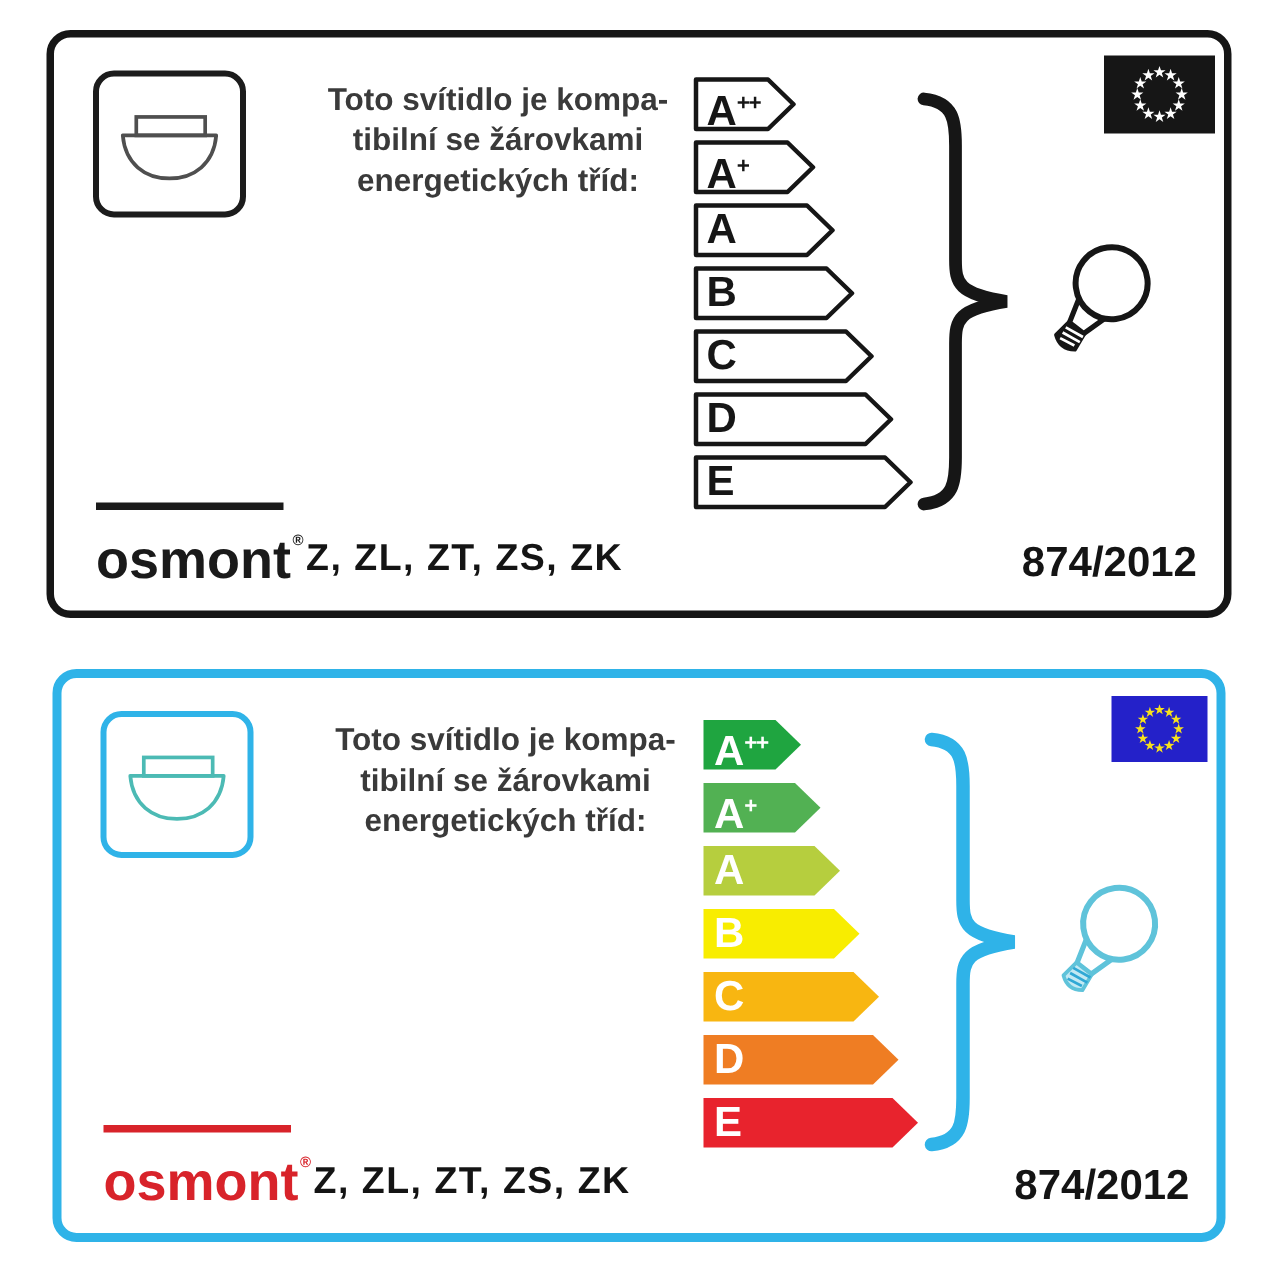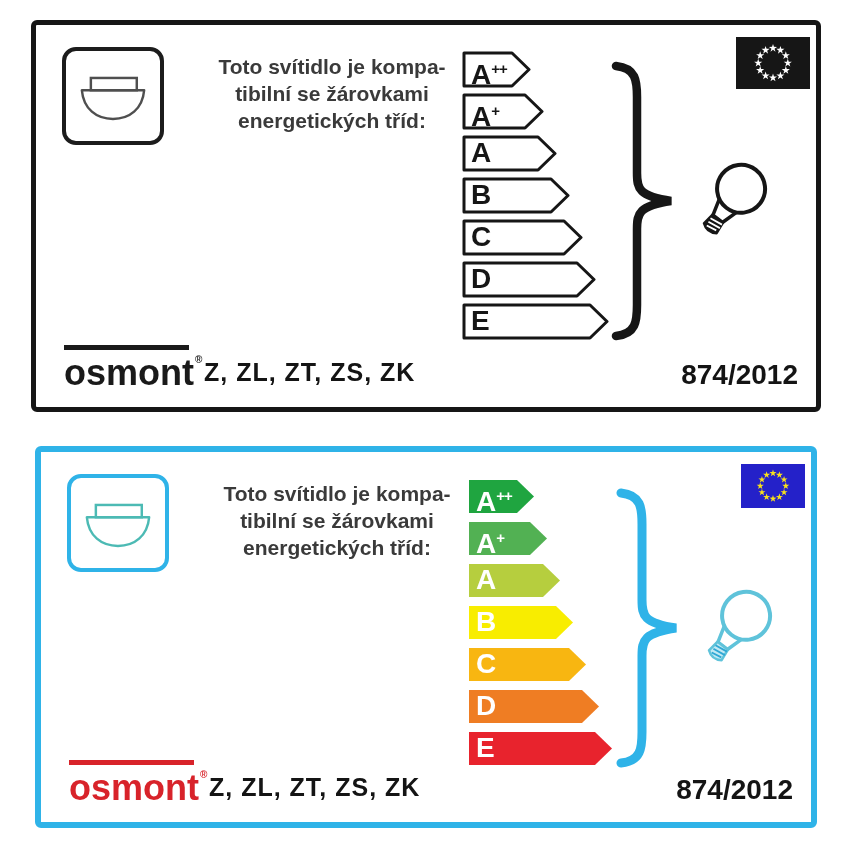--- a/index.html
+++ b/index.html
@@ -1,18 +1,18 @@
 <!DOCTYPE html>
 <html><head>
 <meta charset="utf-8">
 <style>
   html,body{margin:0;padding:0;background:#ffffff;}
   body{width:850px;height:850px;position:relative;font-family:"Liberation Sans",sans-serif;overflow:hidden;}
 
-  .label{position:absolute;background:#fff;border-style:solid;border-radius:6px;border-color:var(--border-color);}
+  .label{position:absolute;background:#fff;border-style:solid;border-radius:16px;border-color:var(--border-color);}
   .label.mono{left:31px;top:20px;width:780px;height:382px;border-width:5px;}
   .label.colored{left:35px;top:446px;width:770px;height:370px;border-width:6px;}
 
   .lamp-icon{position:absolute;left:26px;top:22px;width:102px;height:98px;border:4px solid var(--icon-border);border-radius:14px;box-sizing:border-box;padding:8px 6px;}
   .lamp-icon svg{width:100%;height:100%;display:block;}
   .lamp-icon svg .lamp-line{stroke:var(--lamp-stroke);fill:none;}
 
   .compat-text{position:absolute;left:138px;top:28px;width:316px;text-align:center;
     font-size:21px;font-weight:700;line-height:27px;color:var(--text-color);letter-spacing:0px;}
 
@@ -26,21 +26,21 @@
   .brace path{stroke:var(--brace-color);fill:none;}
 
   .bulb{position:absolute;left:642px;top:126px;}
 
   .eu-flag{position:absolute;top:12px;right:6px;background:var(--flag-bg);}
   .mono .eu-flag{width:74px;height:52px;}
   .colored .eu-flag{width:64px;height:44px;}
   .eu-flag svg{width:100%;height:100%;display:block;}
 
   .osmont{position:absolute;left:28px;bottom:16px;color:var(--logo-color);font-weight:700;
-    font-size:36px;line-height:1;padding-top:10px;letter-spacing:0px;}
+    font-size:36px;line-height:1;padding-top:20px;letter-spacing:0px;}
   .osmont .bar{position:absolute;left:0;top:0;width:90%;height:5px;background:currentColor;}
   .osmont .reg{font-size:10px;vertical-align:22px;margin-left:1px;}
 
   .models{position:absolute;left:168px;bottom:20px;font-size:25px;font-weight:700;color:var(--models-color);letter-spacing:1px;}
   .regulation{position:absolute;right:18px;bottom:16px;font-size:28px;font-weight:700;color:var(--regulation-color);margin-left:41px;}
 </style>
 </head>
 <body>
 
 <div class="label mono" style="--border-color: #161616; --icon-border: #1c1c1c; --lamp-stroke: #4f4f4f; --text-color: #3a3a3a; --brace-color: #161616; --bulb-color: #161616; --bulb-base-fill: #161616; --bulb-stripe: #ffffff; --flag-bg: #161616; --flag-star: #ffffff; --logo-color: #1a1a1a; --models-color: #141414; --regulation-color: #141414;">

